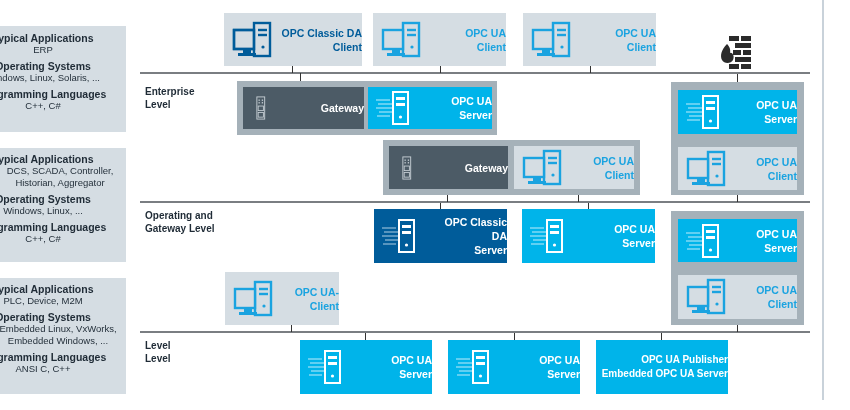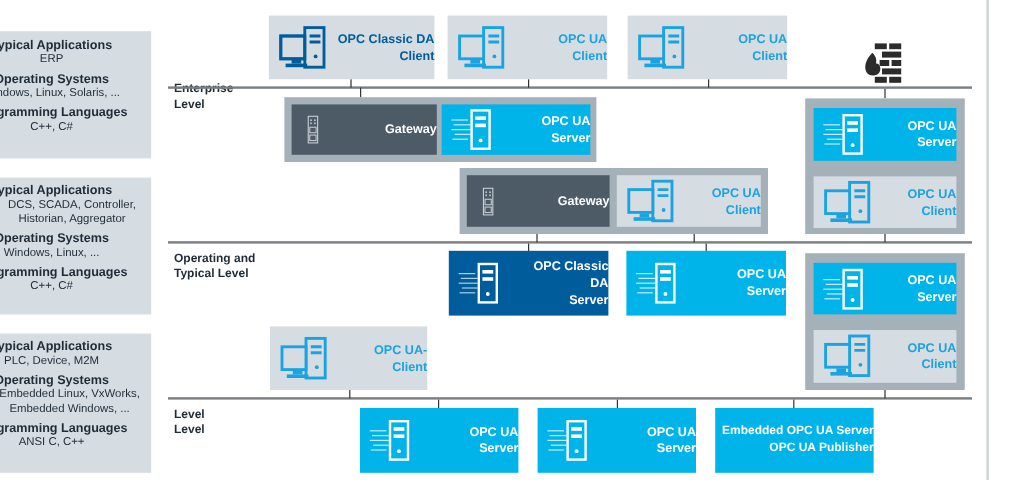--- a/index.html
+++ b/index.html
@@ -46,27 +46,27 @@
 </div>
 <div class="side" style="top:278px;height:116px;">
   <div class="h" style="margin-top:5px">Typical Applications</div>
   <div class="v">PLC, Device, M2M</div>
   <div class="h">Operating Systems</div>
   <div class="v" style="padding:0 8px 0 38px">Embedded Linux, VxWorks, Embedded Windows, ...</div>
   <div class="h">Programming Languages</div>
   <div class="v">ANSI C, C++</div>
 </div>
 
-<div class="lvl" style="top:68px;">
+<div class="lvl" style="top:85px;">
   <div>Enterprise</div>
   <div>Level</div>
 </div>
 <div class="lvl" style="top:209px;">
   <div>Operating and</div>
-  <div>Typical Level</div>
+  <div>Gateway Level</div>
 </div>
 <div class="lvl" style="top:339px;">
   <div>Level</div>
   <div>Level</div>
 </div>
 
 <div class="hline" style="left:140px;top:72px;width:670px;"></div>
 <div class="hline" style="left:140px;top:201px;width:670px;"></div>
 <div class="hline" style="left:140px;top:331px;width:670px;"></div>
 
@@ -325,21 +325,21 @@
       <rect x="11" y="30" width="8" height="3" fill="#1aa3e0"></rect>
       <rect x="6" y="33" width="18" height="3" fill="#1aa3e0"></rect>
       <circle cx="31" cy="27" r="1.6" fill="#1aa3e0"></circle>
     </svg>
   <div class="lbl">
       <div>OPC UA</div>
       <div>Client</div>
     </div>
 </div>
 
-<div class="box client" style="left:225px;top:272px;width:131px;height:53px;">
+<div class="box client" style="left:225px;top:272px;width:114px;height:53px;">
   <svg class="ic" viewBox="0 0 46 40">
       <g fill="none" stroke="#1aa3e0" stroke-width="2.4">
         <rect x="22" y="3" width="16" height="33"></rect>
         <line x1="26" y1="10" x2="35" y2="10"></line>
         <line x1="26" y1="15" x2="35" y2="15"></line>
         <rect x="2" y="10" width="20" height="19" fill="#d5dde3"></rect>
       </g>
       <rect x="11" y="30" width="8" height="3" fill="#1aa3e0"></rect>
       <rect x="6" y="33" width="18" height="3" fill="#1aa3e0"></rect>
       <circle cx="31" cy="27" r="1.6" fill="#1aa3e0"></circle>
@@ -382,18 +382,18 @@
       <rect x="20" y="15" width="9" height="3" fill="#fff"></rect>
       <circle cx="24.5" cy="29" r="1.6" fill="#fff"></circle>
     </svg>
   <div class="lbl">
       <div>OPC UA</div>
       <div>Server</div>
     </div>
 </div>
 <div class="box server" style="left:596px;top:340px;width:132px;height:54px;">
   <div class="lbl" style="font-size:10px;">
+      <div>OPC UA Publisher</div>
       <div>Embedded OPC UA Server</div>
-      <div>OPC UA Publisher</div>
     </div>
 </div>
 
 <div class="vsep"></div>
 
 </body></html>

